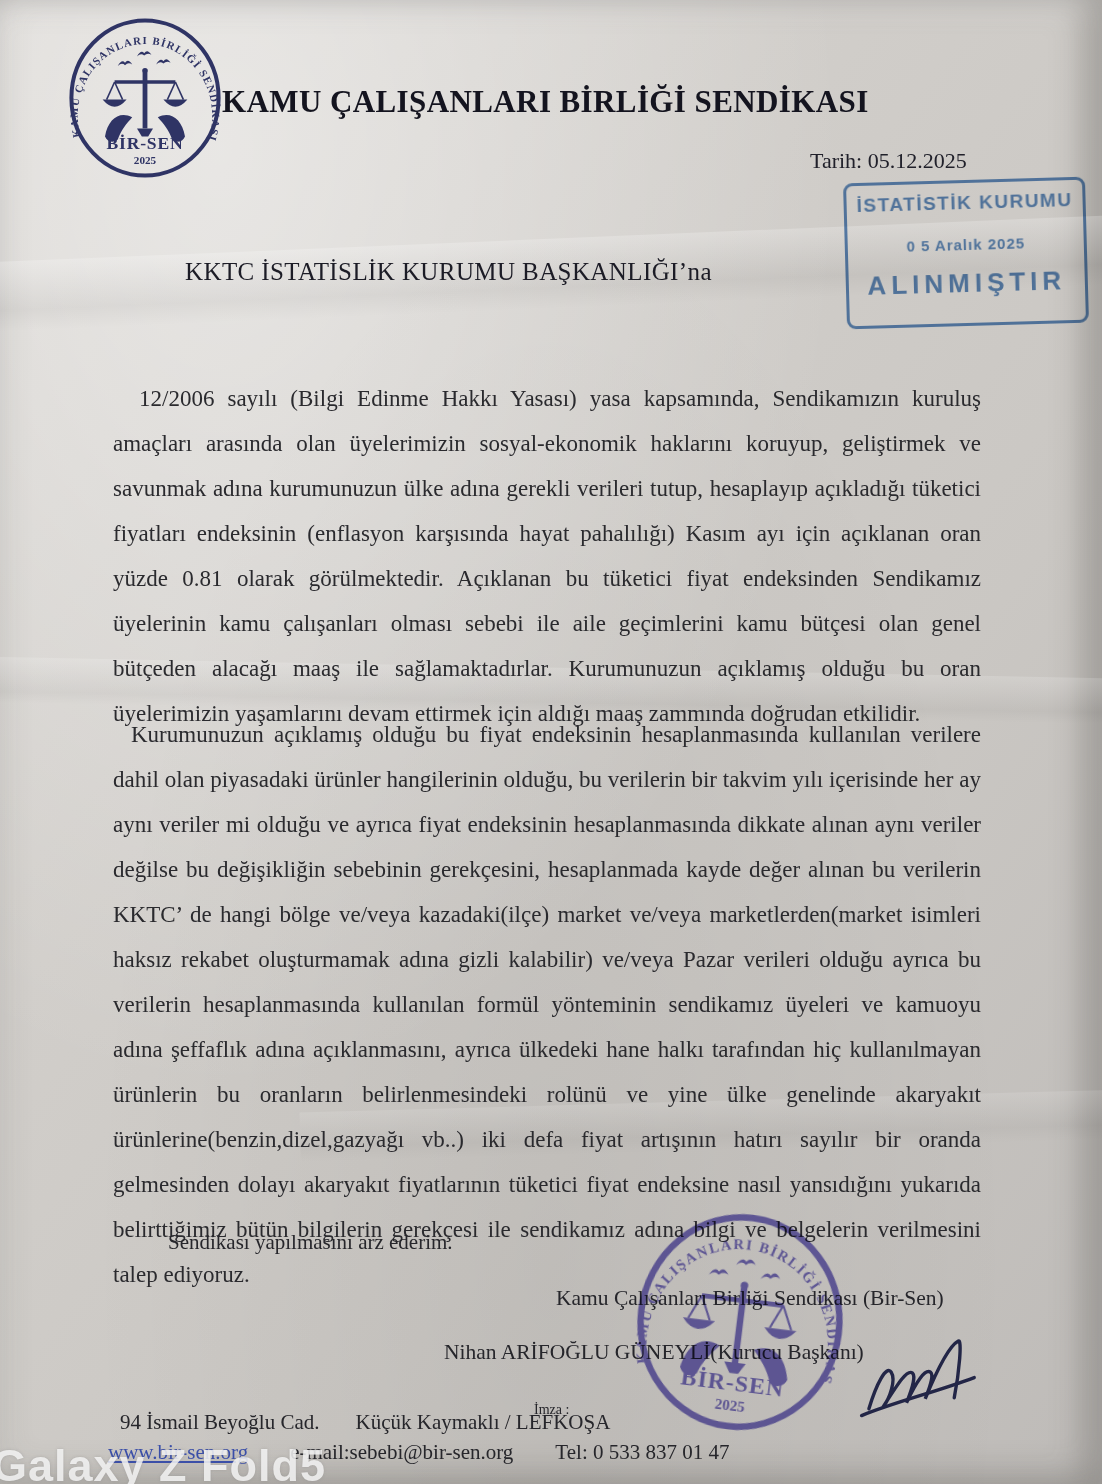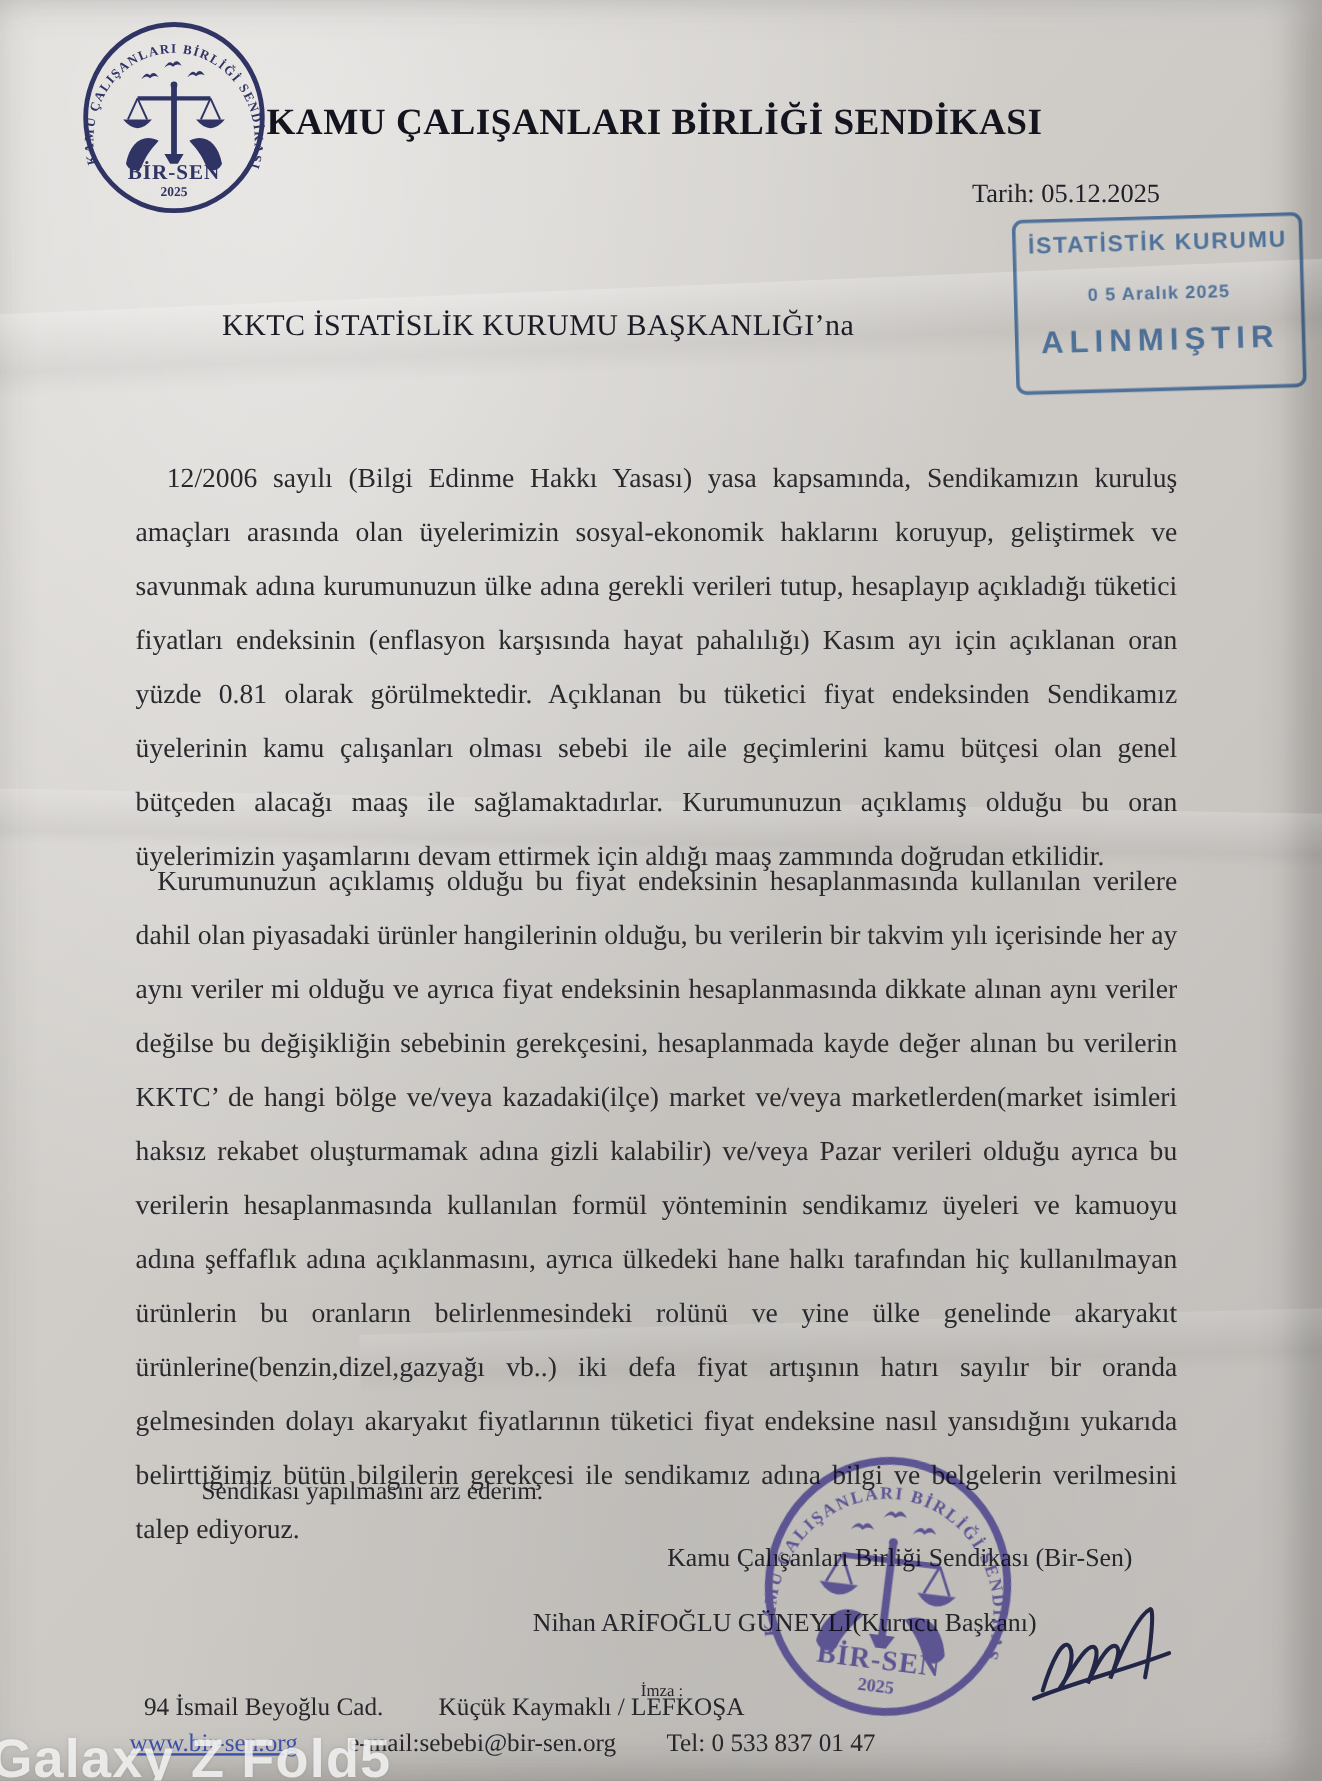--- a/index.html
+++ b/index.html
@@ -54,21 +54,21 @@
     font-size:23px;line-height:45px;text-align:justify;color:#2a2a2e;
   }
   .para1{top:376px;text-indent:26px;}
   .para2{top:712px;text-indent:18px;}
 
   .closing{position:absolute;left:168px;top:1230px;font-size:21px;}
   .sig-org{position:absolute;left:556px;top:1286px;font-size:21.5px;white-space:nowrap;}
   .sig-name{position:absolute;left:444px;top:1340px;font-size:21.5px;white-space:nowrap;}
   .imza{position:absolute;left:534px;top:1368px;font-size:14px;margin-top:34px;}
 
-  .footer1{position:absolute;left:120px;top:1410px;font-size:21px;display:flex;gap:46px;white-space:nowrap;}
+  .footer1{position:absolute;left:120px;top:1410px;font-size:21px;display:flex;gap:36px;white-space:nowrap;}
   .footer2{position:absolute;left:108px;top:1440px;font-size:21px;display:flex;gap:42px;white-space:nowrap;}
   .link-style{color:#3b4fa8;text-decoration:underline;text-decoration-color:#3b4fa8;}
 
   .seal{
     position:absolute;left:632px;top:1208px;width:216px;height:228px;
     color:#5b50bd;opacity:0.8;mix-blend-mode:multiply;transform:rotate(7deg);
     filter:blur(0.3px);
   }
   .signature-ink{position:absolute;left:852px;top:1330px;width:160px;height:95px;color:#232647;transform:rotate(-6deg);}
 

